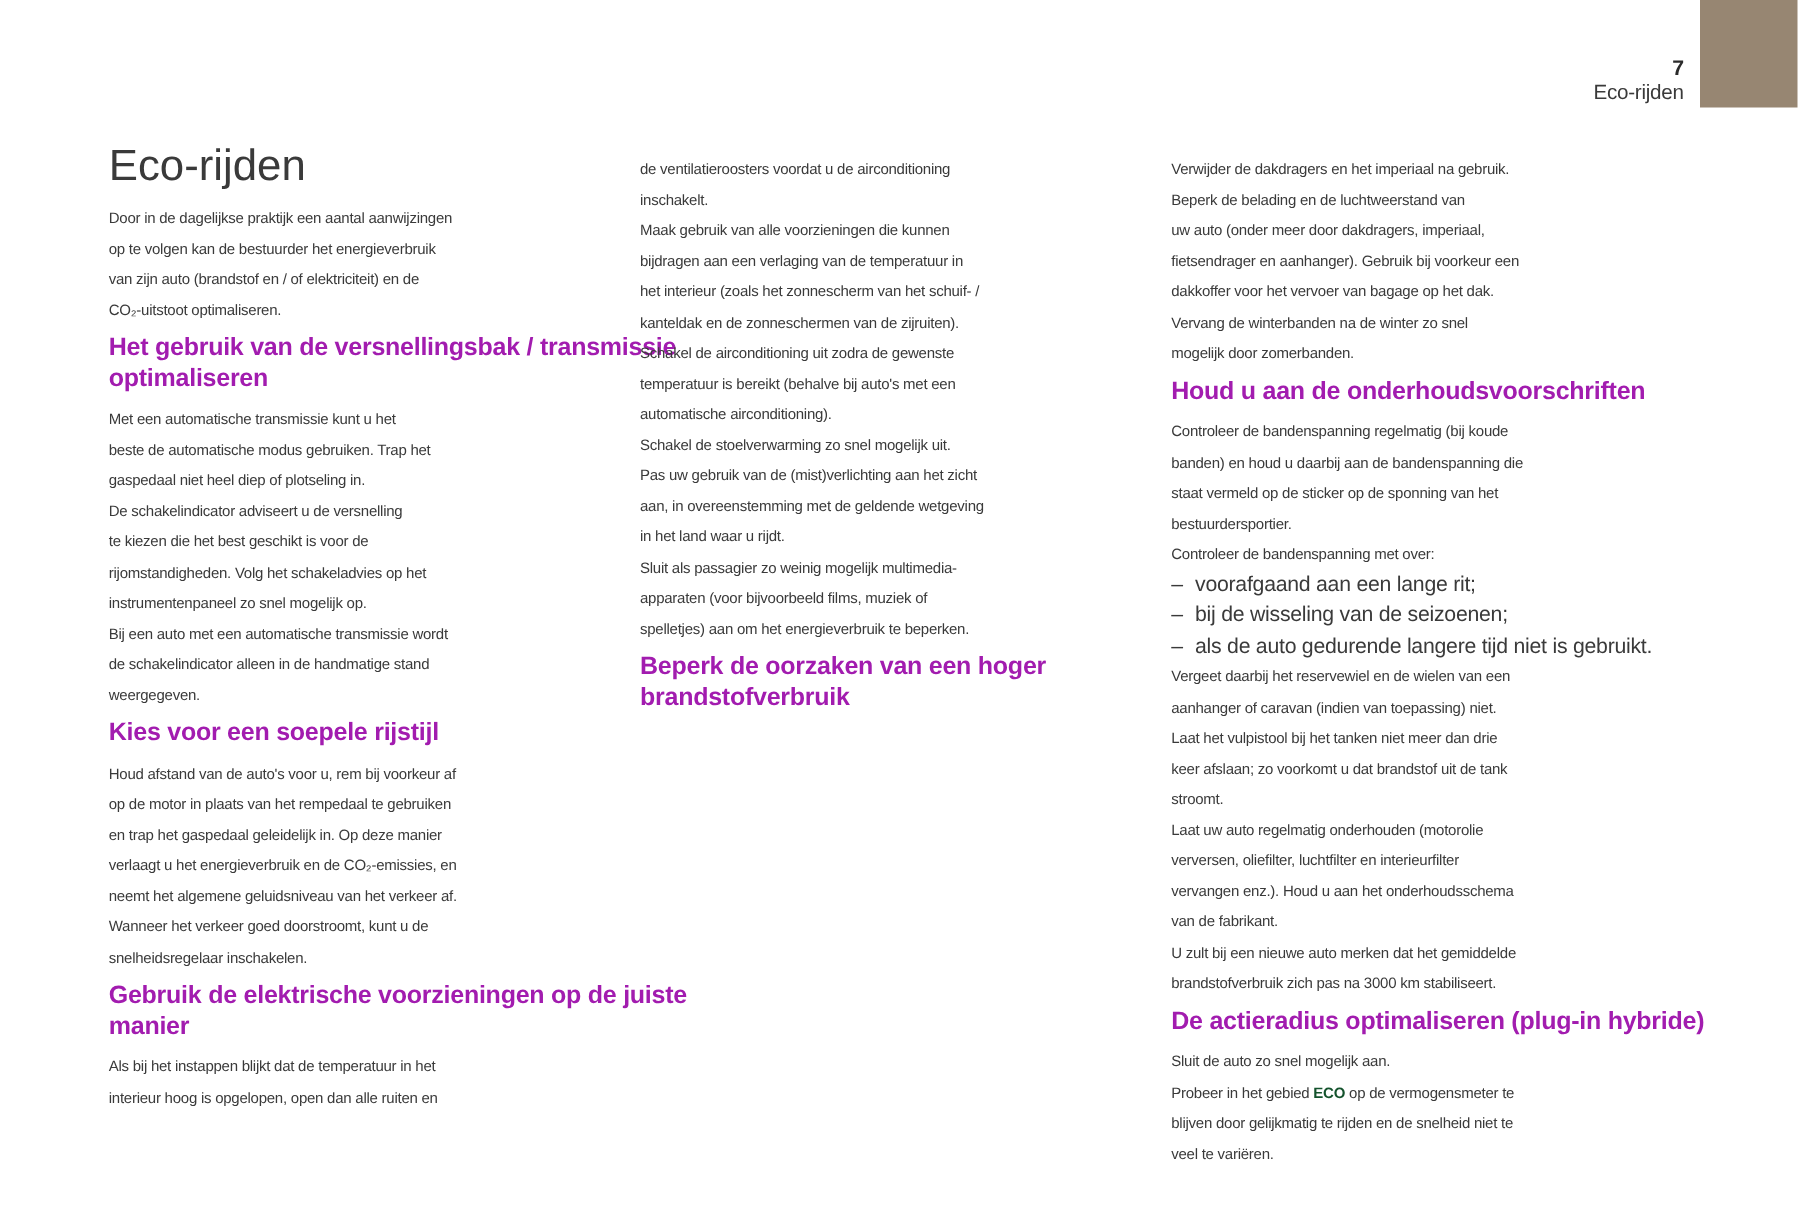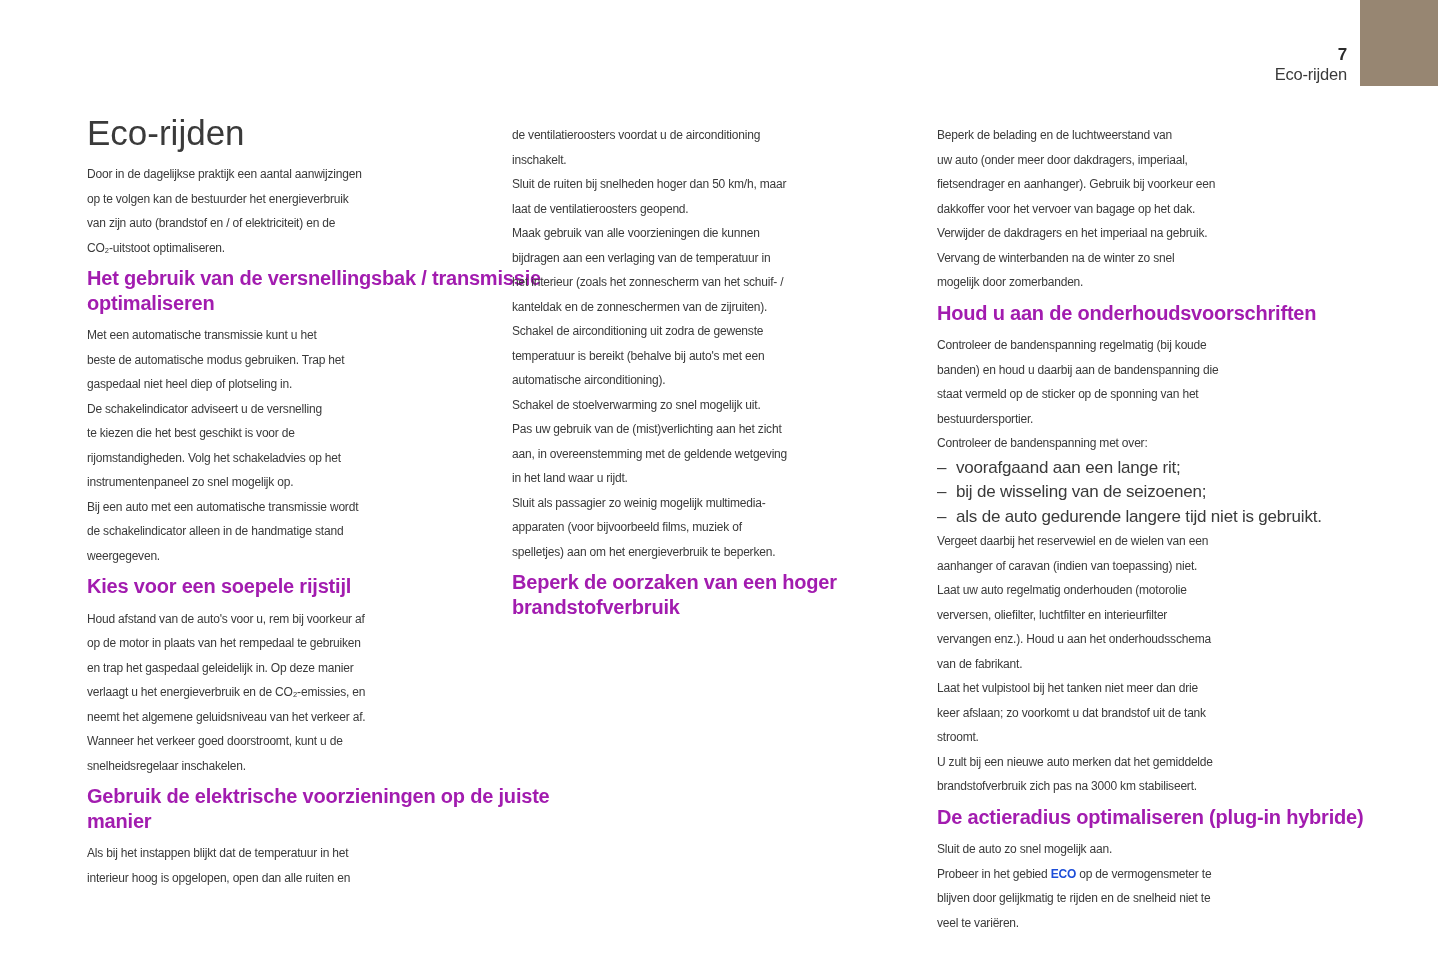--- a/index.html
+++ b/index.html
@@ -72,21 +72,21 @@
   }
   .bullet {
     display:flex;
     font-size:17px;
     line-height:24.5px;
     letter-spacing:-0.2px;
   }
   .bullet .marker {
     flex:0 0 19px;
   }
-  strong { font-weight:bold; color:#1d4ed8; }
+  strong { font-weight:bold; color:#14532d; }
 </style>
 </head>
 <body>
 
 <div class="page">
 
   <div class="corner-accent" style="background-color: rgb(151, 134, 114);"></div>
 
   <div class="page-header">
     <div class="page-number">7</div>
@@ -123,46 +123,44 @@
 snelheidsregelaar inschakelen.</p>
       <h2>Gebruik de elektrische voorzieningen op de juiste
 manier</h2>
       <p>Als bij het instappen blijkt dat de temperatuur in het
 interieur hoog is opgelopen, open dan alle ruiten en</p>
     </div>
 
     <div class="col">
       <p>de ventilatieroosters voordat u de airconditioning
 inschakelt.</p>
-      <p>Sluit de ruiten bij snelheden hoger dan 50 km/h, maar
-laat de ventilatieroosters geopend.</p>
       <p>Maak gebruik van alle voorzieningen die kunnen
 bijdragen aan een verlaging van de temperatuur in
 het interieur (zoals het zonnescherm van het schuif- /
 kanteldak en de zonneschermen van de zijruiten).</p>
       <p>Schakel de airconditioning uit zodra de gewenste
 temperatuur is bereikt (behalve bij auto's met een
 automatische airconditioning).</p>
       <p>Schakel de stoelverwarming zo snel mogelijk uit.</p>
       <p>Pas uw gebruik van de (mist)verlichting aan het zicht
 aan, in overeenstemming met de geldende wetgeving
 in het land waar u rijdt.</p>
       <p>Sluit als passagier zo weinig mogelijk multimedia-
 apparaten (voor bijvoorbeeld films, muziek of
 spelletjes) aan om het energieverbruik te beperken.</p>
       <h2>Beperk de oorzaken van een hoger
 brandstofverbruik</h2>
     </div>
 
     <div class="col">
+      <p>Verwijder de dakdragers en het imperiaal na gebruik.</p>
       <p>Beperk de belading en de luchtweerstand van
 uw auto (onder meer door dakdragers, imperiaal,
 fietsendrager en aanhanger). Gebruik bij voorkeur een
 dakkoffer voor het vervoer van bagage op het dak.</p>
-      <p>Verwijder de dakdragers en het imperiaal na gebruik.</p>
       <p>Vervang de winterbanden na de winter zo snel
 mogelijk door zomerbanden.</p>
       <h2>Houd u aan de onderhoudsvoorschriften</h2>
       <p>Controleer de bandenspanning regelmatig (bij koude
 banden) en houd u daarbij aan de bandenspanning die
 staat vermeld op de sticker op de sponning van het
 bestuurdersportier.</p>
       <p>Controleer de bandenspanning met over:</p>
       <div class="bullet">
         <span class="marker">–</span>
@@ -171,27 +169,27 @@
       <div class="bullet">
         <span class="marker">–</span>
         <span class="text">bij de wisseling van de seizoenen;</span>
       </div>
       <div class="bullet">
         <span class="marker">–</span>
         <span class="text">als de auto gedurende langere tijd niet is gebruikt.</span>
       </div>
       <p>Vergeet daarbij het reservewiel en de wielen van een
 aanhanger of caravan (indien van toepassing) niet.</p>
+      <p>Laat het vulpistool bij het tanken niet meer dan drie
+keer afslaan; zo voorkomt u dat brandstof uit de tank
+stroomt.</p>
       <p>Laat uw auto regelmatig onderhouden (motorolie
 verversen, oliefilter, luchtfilter en interieurfilter
 vervangen enz.). Houd u aan het onderhoudsschema
 van de fabrikant.</p>
-      <p>Laat het vulpistool bij het tanken niet meer dan drie
-keer afslaan; zo voorkomt u dat brandstof uit de tank
-stroomt.</p>
       <p>U zult bij een nieuwe auto merken dat het gemiddelde
 brandstofverbruik zich pas na 3000 km stabiliseert.</p>
       <h2>De actieradius optimaliseren (plug-in hybride)</h2>
       <p>Sluit de auto zo snel mogelijk aan.</p>
       <p><span>Probeer in het gebied </span><strong>ECO</strong><span> op de vermogensmeter te
 blijven door gelijkmatig te rijden en de snelheid niet te
 veel te variëren.</span></p>
     </div>
 
   </div>

